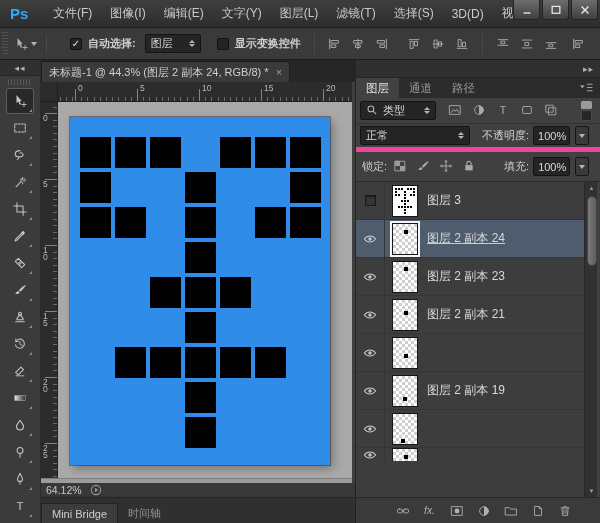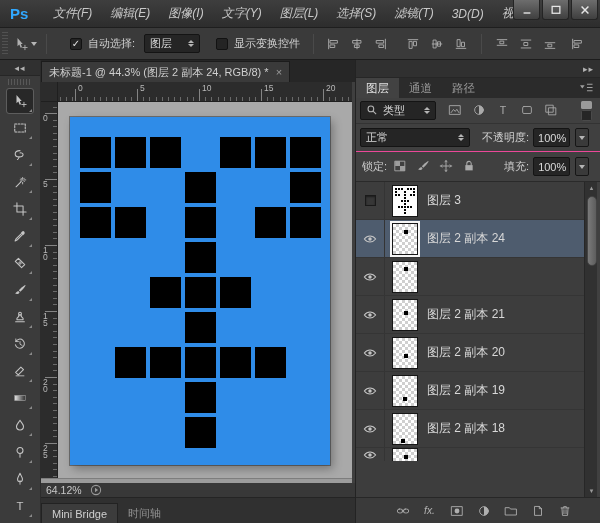--- a/index.html
+++ b/index.html
@@ -2,32 +2,32 @@
 <html style="--blue: #2f8ce8; --sel: #4e5c6e; --paste: #a9a9a9; --logo: #31a8ff;"><head>
 <meta charset="utf-8">
 <style>
   html,body{margin:0;padding:0;background:#222;}
   *{box-sizing:border-box;font-family:"Liberation Sans","DejaVu Sans",sans-serif;-webkit-user-select:none;user-select:none;}
   .screen{position:relative;width:600px;height:523px;background:#3f3f3f;overflow:hidden;color:#ccc;}
 
   
   .titlebar{position:absolute;left:0;top:0;width:600px;height:28px;background:linear-gradient(#3e3e3e,#2d2d2d);border-bottom:1px solid #1e1e1e;display:flex;align-items:center;}
   .ps-logo{font-size:15px;font-weight:bold;color:var(--logo,#31a8ff);margin-left:10px;width:34px;}
-  .menus{display:flex;height:100%;align-items:center;font-style:italic;}
+  .menus{display:flex;height:100%;align-items:center;}
   .menu-item{padding:0 9px;font-size:12px;color:#c9c9c9;height:100%;display:flex;align-items:center;white-space:nowrap;}
   .winbtns{position:absolute;right:2px;top:0;display:flex;}
   .winbtn{width:27px;height:20px;margin-left:2px;display:flex;align-items:center;justify-content:center;background:linear-gradient(#6d6d6d,#3f3f3f);border:1px solid #242424;border-top:none;border-radius:0 0 3px 3px;}
 
   
   .optionsbar{position:absolute;left:0;top:28px;width:600px;height:32px;background:#3a3a3a;border-bottom:1px solid #1c1c1c;display:flex;align-items:center;overflow:hidden;}
   .grip-v{width:6px;height:24px;margin-left:2px;background:repeating-linear-gradient(180deg,#575757 0 1px,transparent 1px 3px);opacity:.8;}
   .ob-sep{width:1px;height:20px;background:#262626;border-right:1px solid #4a4a4a;}
   .caret{width:0;height:0;border-left:3.5px solid transparent;border-right:3.5px solid transparent;border-top:4px solid #b5b5b5;display:inline-block;}
   .checkbox{width:12px;height:12px;background:#242424;border:1px solid #121212;border-radius:2px;display:flex;align-items:center;justify-content:center;font-size:10px;color:#e2e2e2;line-height:1;}
-  .ob-label{font-size:11px;color:#cfcfcf;white-space:nowrap;}
+  .ob-label{font-size:11px;color:#cfcfcf;white-space:nowrap;font-weight:bold;}
   .sel{display:flex;align-items:center;background:#252525;border:1px solid #141414;border-radius:2px;height:19px;font-size:11px;color:#dadada;padding:0 5px;gap:4px;}
   .aligngroup{display:flex;gap:8px;}
   .ob-icon{width:16px;height:16px;display:flex;align-items:center;justify-content:center;opacity:.85;}
 
   
   .toolbar{position:absolute;left:0;top:60px;width:41px;height:463px;background:#3b3b3b;border-right:1px solid #2c2c2c;overflow:hidden;}
   .tb-head{height:16px;background:#303030;border-bottom:1px solid #262626;color:#b2b2b2;font-size:9px;display:flex;align-items:center;justify-content:center;letter-spacing:1px;}
   .grip-h{height:6px;margin:3px 8px 4px;background:repeating-linear-gradient(90deg,#585858 0 1px,transparent 1px 3px);}
   .tools{display:flex;flex-direction:column;align-items:center;}
   .tool{position:relative;width:26px;height:24px;margin-bottom:3px;display:flex;align-items:center;justify-content:center;border-radius:2px;}
@@ -65,40 +65,40 @@
 
   
   .rightpanel{position:absolute;left:355px;top:60px;width:245px;height:463px;background:#404040;border-left:1px solid #232323;}
   .rp-collapse{height:18px;background:#303030;border-bottom:1px solid #262626;display:flex;align-items:center;justify-content:flex-end;padding-right:6px;color:#b2b2b2;font-size:9px;letter-spacing:1px;}
   .rp-tabs{height:20px;background:#2b2b2b;display:flex;align-items:flex-end;position:relative;}
   .ptab{height:20px;padding:0 10px;font-size:11.5px;color:#9a9a9a;display:flex;align-items:center;white-space:nowrap;}
   .ptab.active{background:#424242;color:#e0e0e0;}
   .pmenu{position:absolute;right:4px;top:3px;width:18px;height:14px;opacity:.85;}
   .rp-row{display:flex;align-items:center;padding:0 4px;gap:4px;}
   .rp-filter{height:26px;border-bottom:1px solid #333;}
-  .rp-blend{height:28px;border-bottom:1px solid #ec4899;}
+  .rp-blend{height:28px;border-bottom:5px solid #ec4899;}
   .rp-lock{height:30px;border-bottom:1px solid #2a2a2a;}
   .rp-label{font-size:11px;color:#cfcfcf;white-space:nowrap;}
   .updown{display:inline-flex;flex-direction:column;gap:1px;margin-left:2px;}
   .updown i{width:0;height:0;border-left:3px solid transparent;border-right:3px solid transparent;display:block;}
   .updown .u{border-bottom:3.5px solid #b5b5b5;}
   .updown .d{border-top:3.5px solid #b5b5b5;}
   .caretbtn{width:14px;height:19px;background:#3a3a3a;border:1px solid #161616;border-radius:2px;display:flex;align-items:center;justify-content:center;margin-left:1px;}
   .filter-icons{display:flex;gap:8px;margin-left:8px;}
   .fticon{width:16px;height:16px;opacity:.8;}
   .ftoggle{margin-left:auto;margin-right:4px;width:11px;height:20px;display:flex;flex-direction:column;gap:1px;}
   .ftoggle i{flex:1;border-radius:1.5px;display:block;}
   .ftoggle .t{background:#9a9a9a;}
   .ftoggle .b{background:#262626;border:1px solid #4a4a4a;}
   .lock-icons{display:flex;gap:7px;margin-left:2px;}
 
   
   .layerlist{position:absolute;left:0;top:122px;width:229px;height:315px;background:#3d3d3d;overflow:hidden;}
   .lrow{display:flex;align-items:center;height:38px;border-bottom:1px solid #353535;padding-left:0;}
-  .lrow.selected{background:var(--sel,#4e5c6e);}
+  .lrow.selected{background:var(--sel,#4e5c6e);text-decoration:underline;}
   .eyecell{width:29px;align-self:stretch;display:flex;align-items:center;justify-content:center;border-right:1px solid #343434;}
   .eye{width:15px;height:14px;display:flex;align-items:center;}
   .nobox{width:11px;height:11px;border:1px solid #1a1a1a;background:#373737;box-shadow:inset 0 1px 2px rgba(0,0,0,.5);}
   .lrow:not(.hidden) .nobox{display:none;}
   .thumb{position:relative;width:26px;height:32px;margin-left:7px;border:1px solid #161616;flex:none;
     background-image:linear-gradient(45deg,#cfcfcf 25%,transparent 25%,transparent 75%,#cfcfcf 75%),linear-gradient(45deg,#cfcfcf 25%,#ffffff 25%,#ffffff 75%,#cfcfcf 75%);
     background-size:6px 6px;background-position:0 0,3px 3px;}
   .lrow.selected .thumb{outline:2px solid #f5f5f5;}
   .lrow.pattern .thumb{background:#fdfdfd;}
   .dot{position:absolute;width:4px;height:4px;background:#000;display:none;}
@@ -122,26 +122,26 @@
 </head>
 <body>
 
 <div class="screen">
 
   <div class="titlebar">
     <div class="ps-logo">Ps</div>
     <div class="menus">
 
     <span class="menu-item">文件(F)</span>
+        <span class="menu-item">图像(I)</span>
         <span class="menu-item">编辑(E)</span>
-        <span class="menu-item">图像(I)</span>
         <span class="menu-item">文字(Y)</span>
         <span class="menu-item">图层(L)</span>
+        <span class="menu-item">滤镜(T)</span>
         <span class="menu-item">选择(S)</span>
-        <span class="menu-item">滤镜(T)</span>
         <span class="menu-item">3D(D)</span>
         <span class="menu-item">视</span>
       </div>
     <div class="winbtns">
 
     <span class="winbtn">
           <span>
             <svg viewBox="0 0 14 14" width="12" height="12" stroke="#e6e6e6" stroke-width="1.6" fill="none">
               <path d="M3 10.5h8"></path>
             </svg>
@@ -676,20 +676,21 @@
                 <path d="M1.5 8c3.6-4.6 9.4-4.6 13 0-3.6 4.6-9.4 4.6-13 0z"></path>
                 <circle cx="8" cy="8" r="2" fill="#c5c5c5" stroke="none"></circle>
               </svg>
             </span>
 
           </span>
           <span class="thumb">
 
             <span class="dot" style="left: 46%; top: 18%; display: block;"></span>
           </span>
+          <span class="lname">图层 2 副本 23</span>
         </div>
         <div class="lrow">
           <span class="eyecell">
             <span class="eye">
               <svg viewBox="0 0 16 16" width="14" height="14" fill="none" stroke="#c5c5c5" stroke-width="1.2" stroke-linecap="round" stroke-linejoin="round">
                 <path d="M1.5 8c3.6-4.6 9.4-4.6 13 0-3.6 4.6-9.4 4.6-13 0z"></path>
                 <circle cx="8" cy="8" r="2" fill="#c5c5c5" stroke="none"></circle>
               </svg>
             </span>
 
@@ -707,21 +708,20 @@
                 <path d="M1.5 8c3.6-4.6 9.4-4.6 13 0-3.6 4.6-9.4 4.6-13 0z"></path>
                 <circle cx="8" cy="8" r="2" fill="#c5c5c5" stroke="none"></circle>
               </svg>
             </span>
 
           </span>
           <span class="thumb">
 
             <span class="dot" style="left: 46%; top: 55%; display: block;"></span>
           </span>
-          <span class="lname">图层 2 副本 20</span>
         </div>
         <div class="lrow">
           <span class="eyecell">
             <span class="eye">
               <svg viewBox="0 0 16 16" width="14" height="14" fill="none" stroke="#c5c5c5" stroke-width="1.2" stroke-linecap="round" stroke-linejoin="round">
                 <path d="M1.5 8c3.6-4.6 9.4-4.6 13 0-3.6 4.6-9.4 4.6-13 0z"></path>
                 <circle cx="8" cy="8" r="2" fill="#c5c5c5" stroke="none"></circle>
               </svg>
             </span>
 
@@ -739,21 +739,20 @@
                 <path d="M1.5 8c3.6-4.6 9.4-4.6 13 0-3.6 4.6-9.4 4.6-13 0z"></path>
                 <circle cx="8" cy="8" r="2" fill="#c5c5c5" stroke="none"></circle>
               </svg>
             </span>
 
           </span>
           <span class="thumb">
 
             <span class="dot" style="left: 33%; top: 84%; display: block;"></span>
           </span>
-          <span class="lname">图层 2 副本 18</span>
         </div>
         <div class="lrow partial">
           <span class="eyecell">
             <span class="eye">
               <svg viewBox="0 0 16 16" width="14" height="14" fill="none" stroke="#c5c5c5" stroke-width="1.2" stroke-linecap="round" stroke-linejoin="round">
                 <path d="M1.5 8c3.6-4.6 9.4-4.6 13 0-3.6 4.6-9.4 4.6-13 0z"></path>
                 <circle cx="8" cy="8" r="2" fill="#c5c5c5" stroke="none"></circle>
               </svg>
             </span>
 

